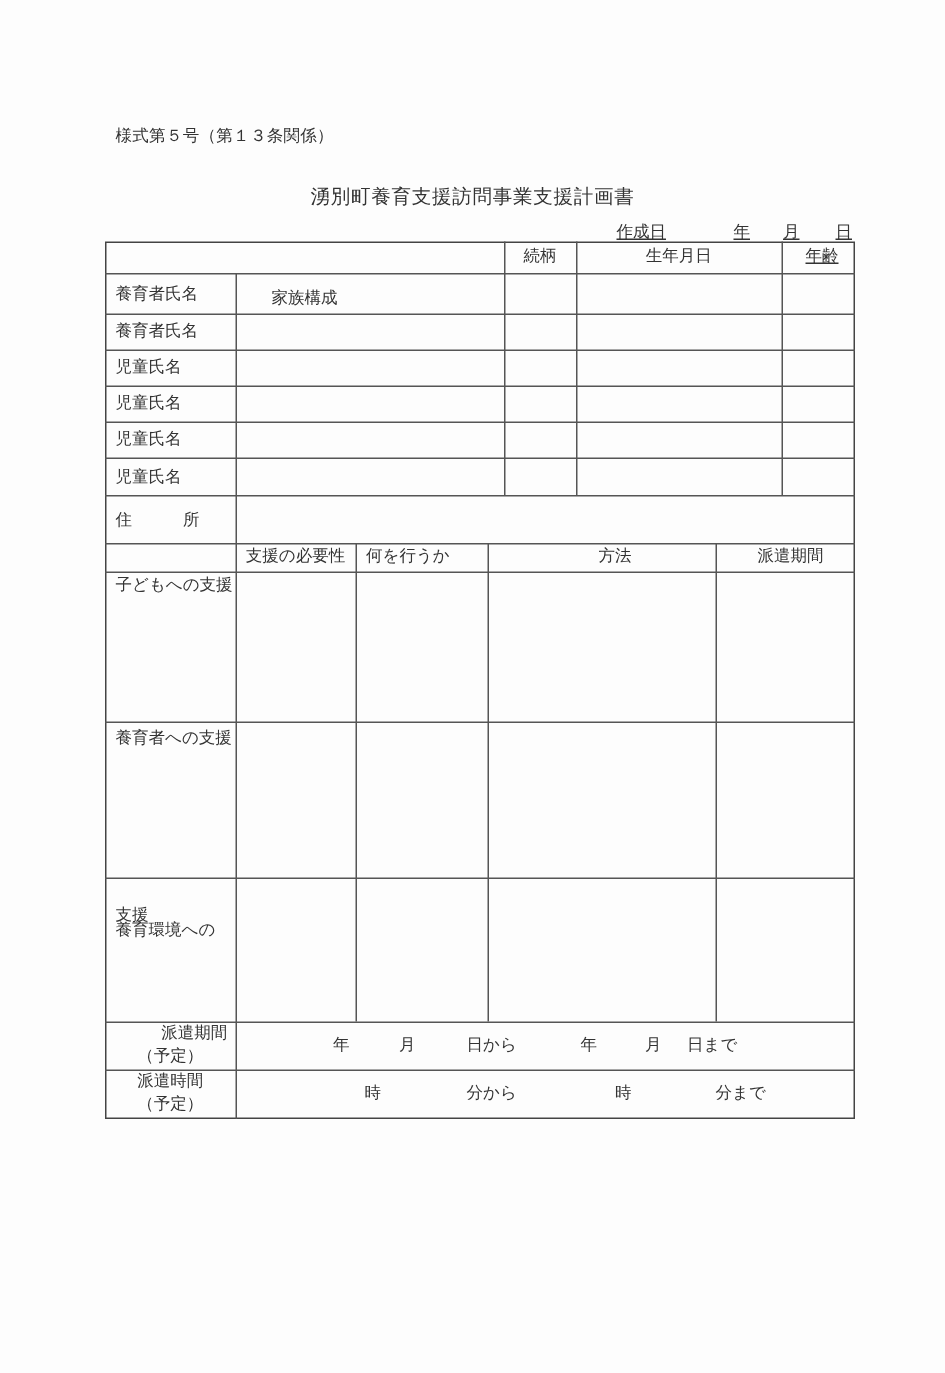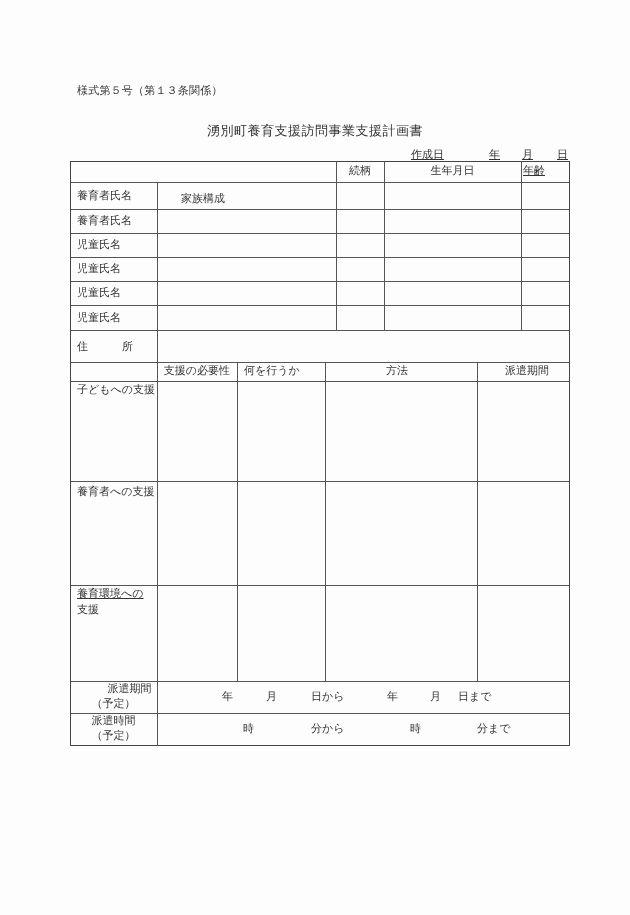--- a/index.html
+++ b/index.html
@@ -85,21 +85,21 @@
 <div class="hline" style="left:70px; width:500px; top:362px;"></div>
 
 <div class="vline" style="left:157px; top:182px; height:180px;"></div>
 <div class="vline" style="left:336px; top:161px; height:169px;"></div>
 <div class="vline" style="left:384px; top:161px; height:169px;"></div>
 <div class="vline" style="left:521px; top:161px; height:169px;"></div>
 
 <div class="cell-text center" style="left:70px; width:266px; top:164px;margin-top:28px;">家族構成</div>
 <div class="cell-text center" style="left:336px; width:48px; top:164px;">続柄</div>
 <div class="cell-text center" style="left:384px; width:137px; top:164px;">生年月日</div>
-<div class="cell-text center" style="left:521px; width:26px; top:164px;text-decoration:underline;">年齢</div>
+<div class="cell-text center" style="left:535px; width:26px; top:164px;text-decoration:underline;">年齢</div>
 
 <div class="cell-text" style="left:77px; top:189px;">養育者氏名</div>
 <div class="cell-text" style="left:77px; top:214px;">養育者氏名</div>
 <div class="cell-text" style="left:77px; top:238px;">児童氏名</div>
 <div class="cell-text" style="left:77px; top:262px;">児童氏名</div>
 <div class="cell-text" style="left:77px; top:286px;">児童氏名</div>
 <div class="cell-text" style="left:77px; top:311px;">児童氏名</div>
 
 <div class="input-cell" style="left:158px; top:183px; width:178px; height:26px;"></div>
 <div class="input-cell" style="left:337px; top:183px; width:47px; height:26px;"></div>
@@ -141,26 +141,26 @@
 <div class="hline" style="left:70px; width:500px; top:681px;"></div>
 <div class="hline" style="left:70px; width:500px; top:713px;"></div>
 
 <div class="vline" style="left:157px; top:362px; height:384px;"></div>
 <div class="vline" style="left:237px; top:362px; height:319px;"></div>
 <div class="vline" style="left:325px; top:362px; height:319px;"></div>
 <div class="vline" style="left:477px; top:362px; height:319px;"></div>
 
 <div class="cell-text center" style="left:157px; width:80px; top:364px;">支援の必要性</div>
 <div class="cell-text" style="left:244px; top:364px;">何を行うか</div>
-<div class="cell-text center" style="left:321px; width:152px; top:364px;">方法</div>
+<div class="cell-text center" style="left:334px; width:152px; top:364px;">方法</div>
 <div class="cell-text" style="left:505px; top:364px;">派遣期間</div>
 
 <div class="cell-text" style="left:77px; top:383px;">子どもへの支援</div>
 <div class="cell-text" style="left:77px; top:485px;">養育者への支援</div>
-<div class="cell-text" style="left:77px; top:587px;text-decoration:underline;">養育環境への</div>
+<div class="cell-text" style="left:77px; top:613px;">養育環境への</div>
 <div class="cell-text" style="left:77px; top:603px;">支援</div>
 
 <div class="input-cell" style="left:158px; top:382px; width:79px; height:99px;"></div>
 <div class="input-cell" style="left:238px; top:382px; width:87px; height:99px;"></div>
 <div class="input-cell" style="left:326px; top:382px; width:151px; height:99px;"></div>
 <div class="input-cell" style="left:478px; top:382px; width:91px; height:99px;"></div>
 
 <div class="input-cell" style="left:158px; top:482px; width:79px; height:103px;"></div>
 <div class="input-cell" style="left:238px; top:482px; width:87px; height:103px;"></div>
 <div class="input-cell" style="left:326px; top:482px; width:151px; height:103px;"></div>

